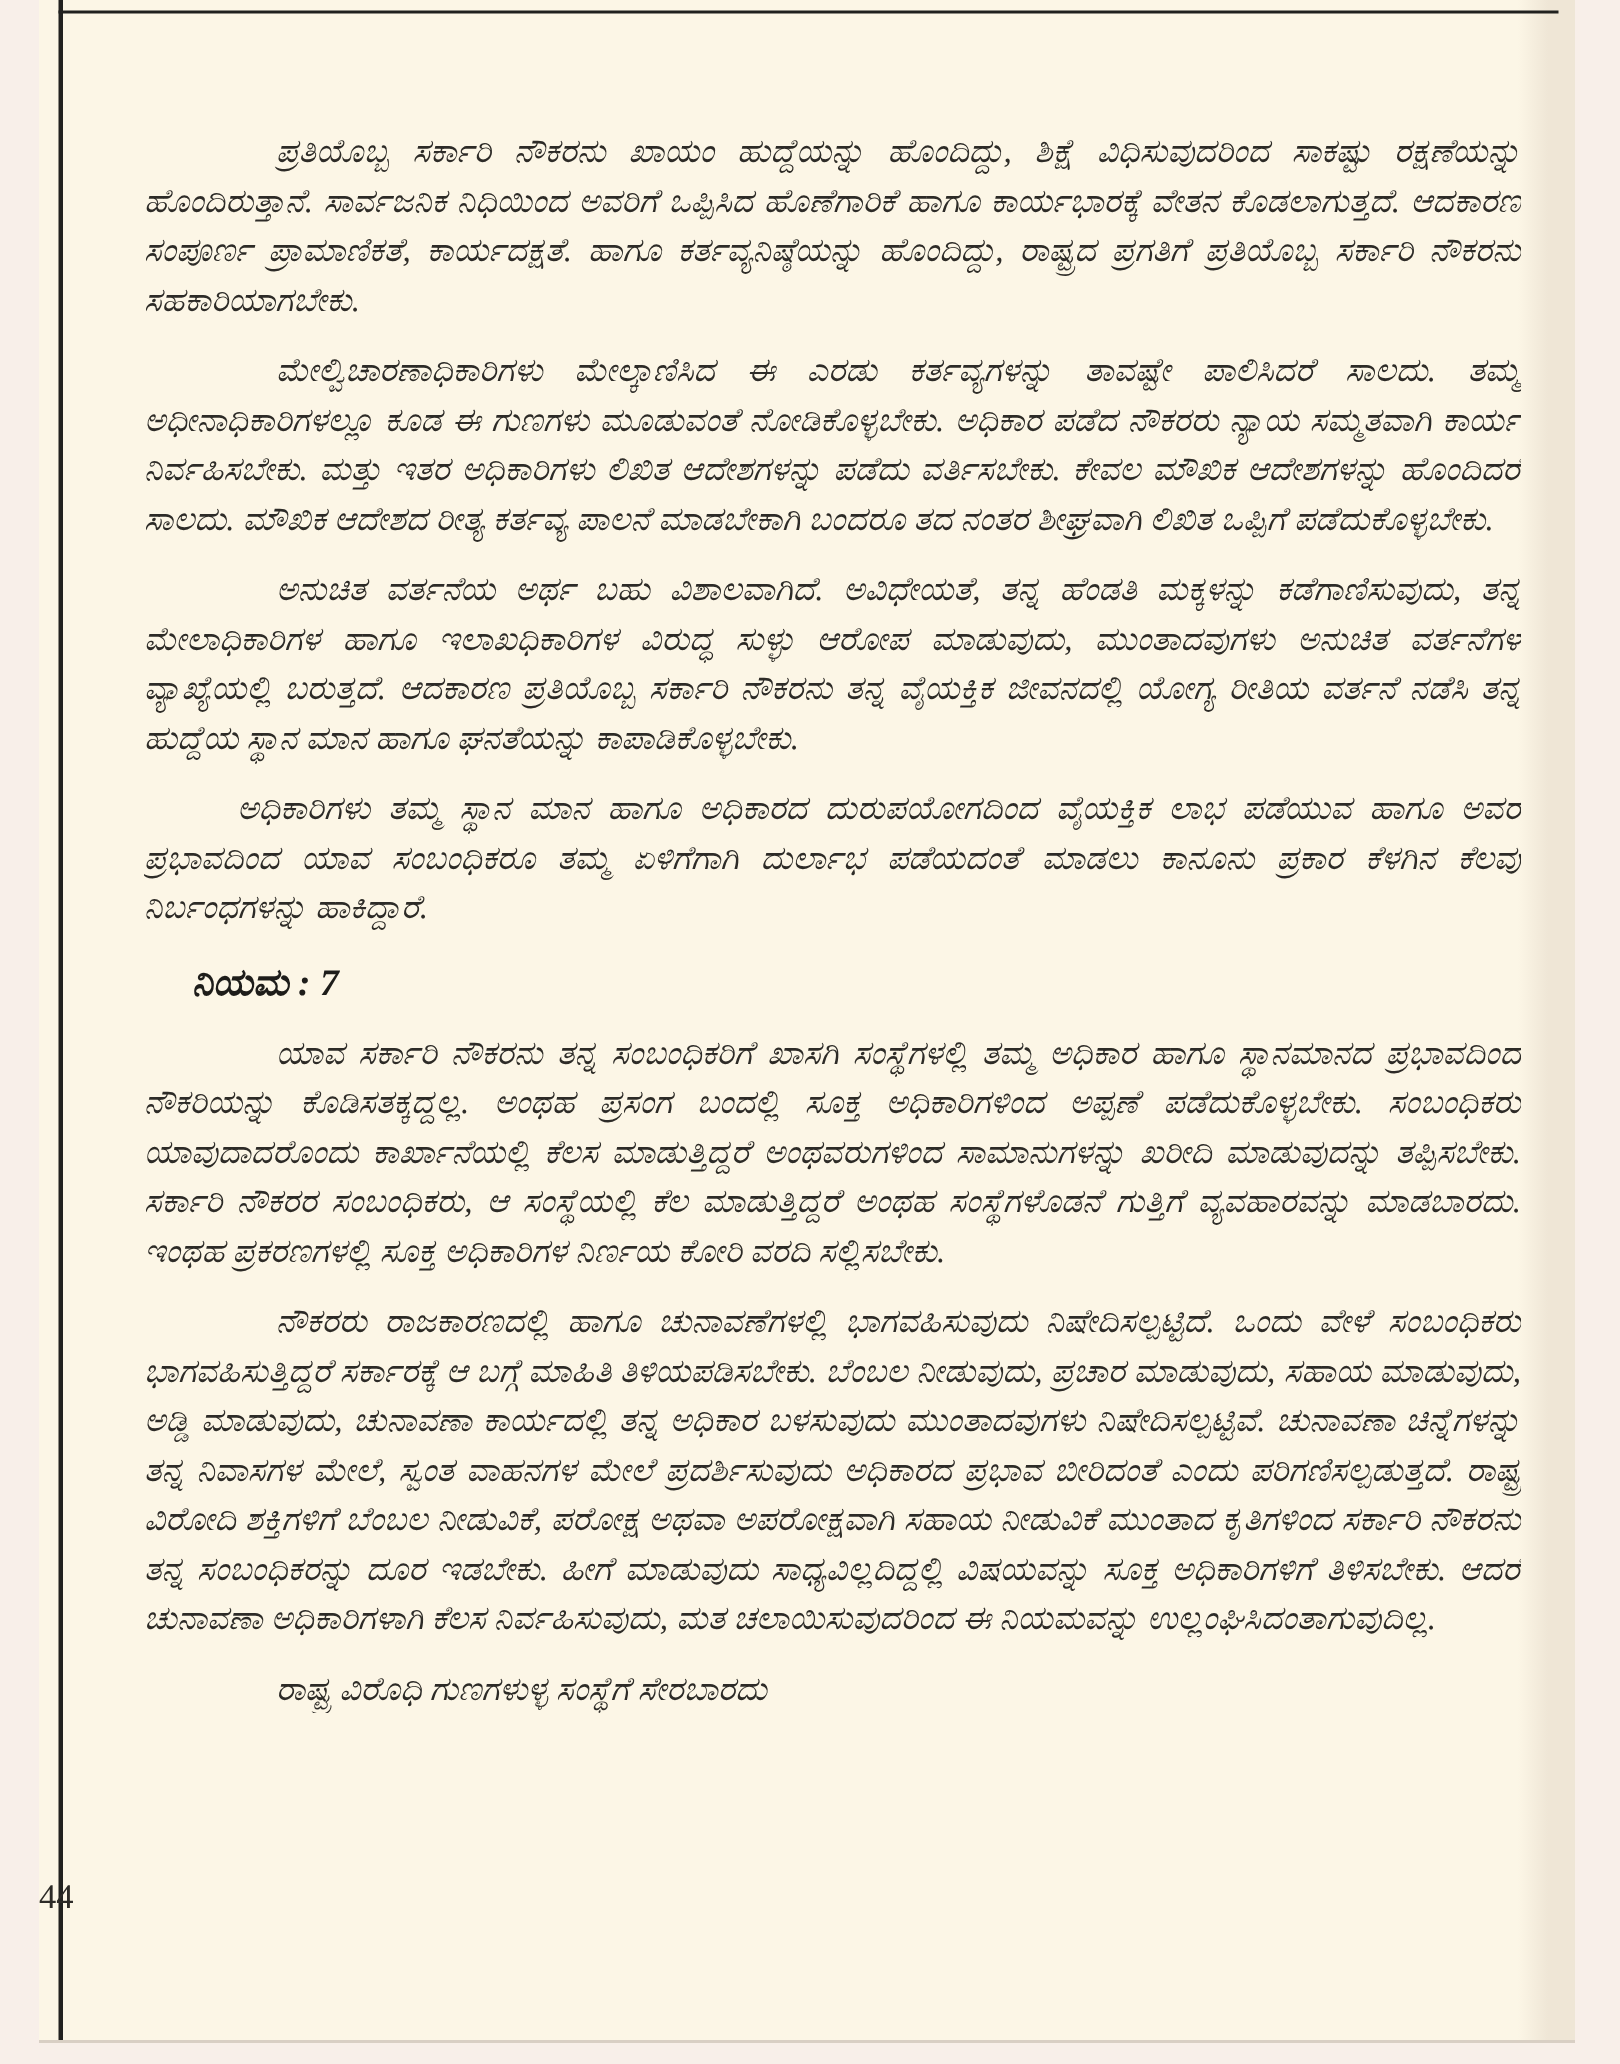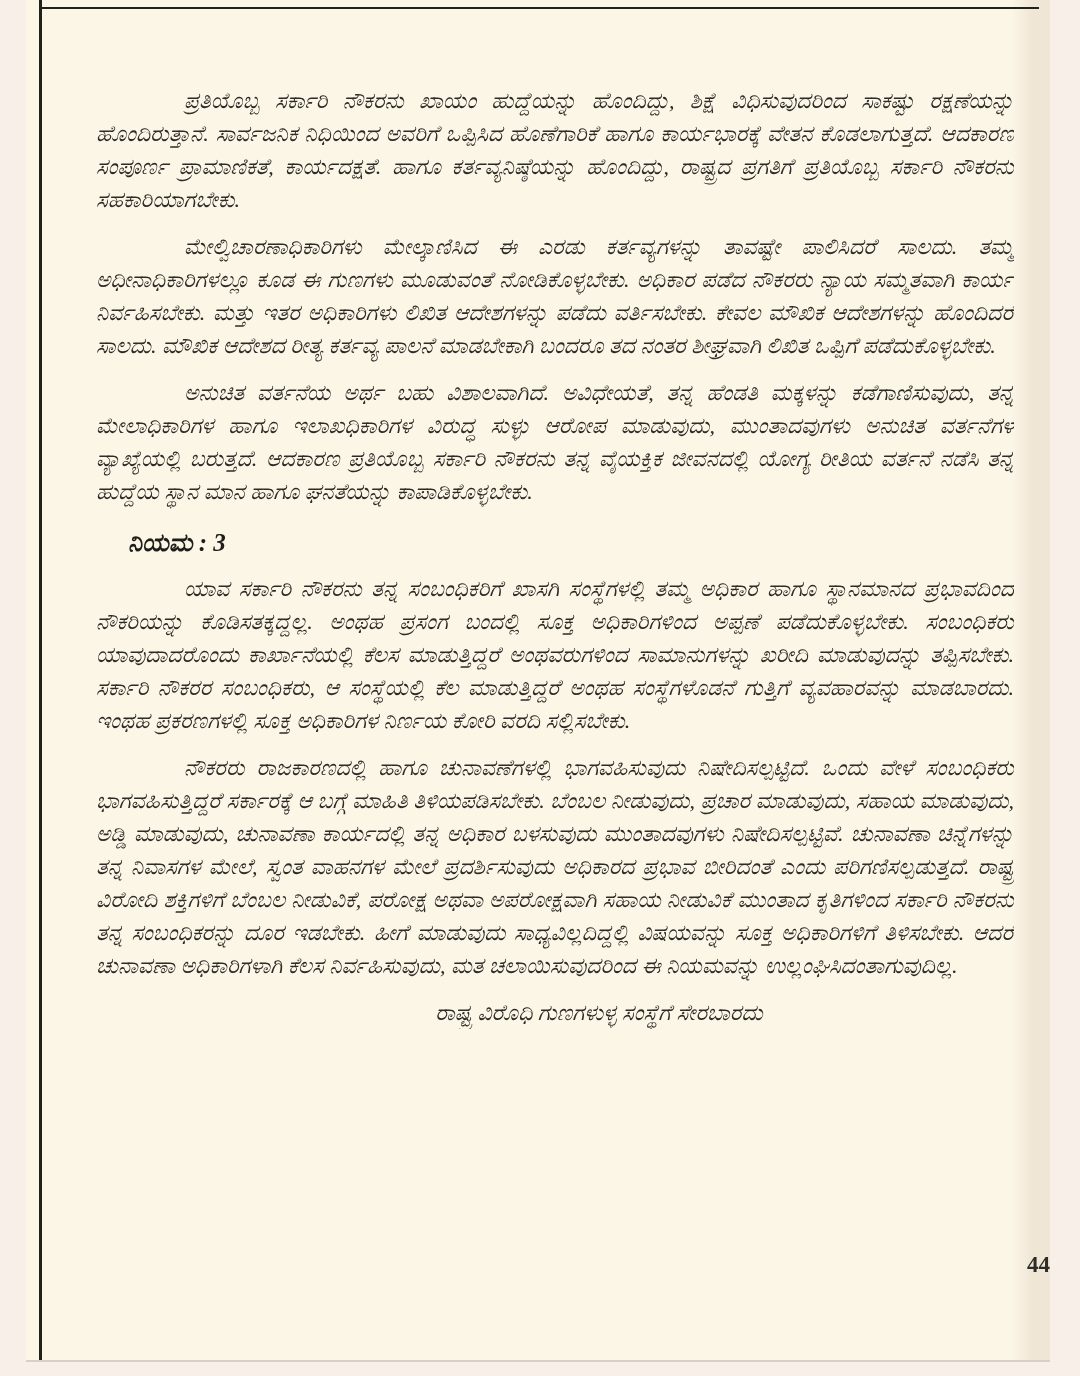--- a/index.html
+++ b/index.html
@@ -49,44 +49,45 @@
   .para.indent-sm { text-indent: 62px; }
   .heading {
     font-size: 25px;
     font-weight: bold;
     color: #1e1d1a;
     text-align: left;
     text-indent: 0;
     margin: 20px 0 14px 32px;
     line-height: 30px;
   }
-  .single-line { text-align: center; margin-bottom: 0; }
+  .single-line { text-align: left; margin-bottom: 0; }
   .page-number {
     position: absolute;
     left: 0; top: 1252px;
     width: 1024px;
-    text-align: right;
+    text-align: left;
     color: #2d2b27;
     font-size: 23px;
-    font-weight: bold;
+    font-weight: normal;
   }
 </style>
 </head>
 <body>
 
 <div class="page">
   <div class="rule-left"></div>
   <div class="rule-top"></div>
 
   <div class="content">
     <p class="para">ಪ್ರತಿಯೊಬ್ಬ ಸರ್ಕಾರಿ ನೌಕರನು ಖಾಯಂ ಹುದ್ದೆಯನ್ನು ಹೊಂದಿದ್ದು, ಶಿಕ್ಷೆ ವಿಧಿಸುವುದರಿಂದ ಸಾಕಷ್ಟು ರಕ್ಷಣೆಯನ್ನು ಹೊಂದಿರುತ್ತಾನೆ. ಸಾರ್ವಜನಿಕ ನಿಧಿಯಿಂದ ಅವರಿಗೆ ಒಪ್ಪಿಸಿದ ಹೊಣೆಗಾರಿಕೆ ಹಾಗೂ ಕಾರ್ಯಭಾರಕ್ಕೆ ವೇತನ ಕೊಡಲಾಗುತ್ತದೆ. ಆದಕಾರಣ ಸಂಪೂರ್ಣ ಪ್ರಾಮಾಣಿಕತೆ, ಕಾರ್ಯದಕ್ಷತೆ. ಹಾಗೂ ಕರ್ತವ್ಯನಿಷ್ಠೆಯನ್ನು ಹೊಂದಿದ್ದು, ರಾಷ್ಟ್ರದ ಪ್ರಗತಿಗೆ ಪ್ರತಿಯೊಬ್ಬ ಸರ್ಕಾರಿ ನೌಕರನು ಸಹಕಾರಿಯಾಗಬೇಕು.</p>
     <p class="para">ಮೇಲ್ವಿಚಾರಣಾಧಿಕಾರಿಗಳು ಮೇಲ್ಕಾಣಿಸಿದ ಈ ಎರಡು ಕರ್ತವ್ಯಗಳನ್ನು ತಾವಷ್ಟೇ ಪಾಲಿಸಿದರೆ ಸಾಲದು. ತಮ್ಮ ಅಧೀನಾಧಿಕಾರಿಗಳಲ್ಲೂ ಕೂಡ ಈ ಗುಣಗಳು ಮೂಡುವಂತೆ ನೋಡಿಕೊಳ್ಳಬೇಕು. ಅಧಿಕಾರ ಪಡೆದ ನೌಕರರು ನ್ಯಾಯ ಸಮ್ಮತವಾಗಿ ಕಾರ್ಯ ನಿರ್ವಹಿಸಬೇಕು. ಮತ್ತು ಇತರ ಅಧಿಕಾರಿಗಳು ಲಿಖಿತ ಆದೇಶಗಳನ್ನು ಪಡೆದು ವರ್ತಿಸಬೇಕು. ಕೇವಲ ಮೌಖಿಕ ಆದೇಶಗಳನ್ನು ಹೊಂದಿದರೆ ಸಾಲದು. ಮೌಖಿಕ ಆದೇಶದ ರೀತ್ಯ ಕರ್ತವ್ಯ ಪಾಲನೆ ಮಾಡಬೇಕಾಗಿ ಬಂದರೂ ತದ ನಂತರ ಶೀಘ್ರವಾಗಿ ಲಿಖಿತ ಒಪ್ಪಿಗೆ ಪಡೆದುಕೊಳ್ಳಬೇಕು.</p>
     <p class="para">ಅನುಚಿತ ವರ್ತನೆಯ ಅರ್ಥ ಬಹು ವಿಶಾಲವಾಗಿದೆ. ಅವಿಧೇಯತೆ, ತನ್ನ ಹೆಂಡತಿ ಮಕ್ಕಳನ್ನು ಕಡೆಗಾಣಿಸುವುದು, ತನ್ನ ಮೇಲಾಧಿಕಾರಿಗಳ ಹಾಗೂ ಇಲಾಖಧಿಕಾರಿಗಳ ವಿರುದ್ಧ ಸುಳ್ಳು ಆರೋಪ ಮಾಡುವುದು, ಮುಂತಾದವುಗಳು ಅನುಚಿತ ವರ್ತನೆಗಳ ವ್ಯಾಖ್ಯೆಯಲ್ಲಿ ಬರುತ್ತದೆ. ಆದಕಾರಣ ಪ್ರತಿಯೊಬ್ಬ ಸರ್ಕಾರಿ ನೌಕರನು ತನ್ನ ವೈಯಕ್ತಿಕ ಜೀವನದಲ್ಲಿ ಯೋಗ್ಯ ರೀತಿಯ ವರ್ತನೆ ನಡೆಸಿ ತನ್ನ ಹುದ್ದೆಯ ಸ್ಥಾನ ಮಾನ ಹಾಗೂ ಘನತೆಯನ್ನು ಕಾಪಾಡಿಕೊಳ್ಳಬೇಕು.</p>
+    <p class="para indent-sm">ಅಧಿಕಾರಿಗಳು ತಮ್ಮ ಸ್ಥಾನ ಮಾನ ಹಾಗೂ ಅಧಿಕಾರದ ದುರುಪಯೋಗದಿಂದ ವೈಯಕ್ತಿಕ ಲಾಭ ಪಡೆಯುವ ಹಾಗೂ ಅವರ ಪ್ರಭಾವದಿಂದ ಯಾವ ಸಂಬಂಧಿಕರೂ ತಮ್ಮ ಏಳಿಗೆಗಾಗಿ ದುರ್ಲಾಭ ಪಡೆಯದಂತೆ ಮಾಡಲು ಕಾನೂನು ಪ್ರಕಾರ ಕೆಳಗಿನ ಕೆಲವು ನಿರ್ಬಂಧಗಳನ್ನು ಹಾಕಿದ್ದಾರೆ.</p>
 
-    <h2 class="heading">ನಿಯಮ : 3</h2>
+    <h2 class="heading">ನಿಯಮ : 7</h2>
     <p class="para">ಯಾವ ಸರ್ಕಾರಿ ನೌಕರನು ತನ್ನ ಸಂಬಂಧಿಕರಿಗೆ ಖಾಸಗಿ ಸಂಸ್ಥೆಗಳಲ್ಲಿ ತಮ್ಮ ಅಧಿಕಾರ ಹಾಗೂ ಸ್ಥಾನಮಾನದ ಪ್ರಭಾವದಿಂದ ನೌಕರಿಯನ್ನು ಕೊಡಿಸತಕ್ಕದ್ದಲ್ಲ. ಅಂಥಹ ಪ್ರಸಂಗ ಬಂದಲ್ಲಿ ಸೂಕ್ತ ಅಧಿಕಾರಿಗಳಿಂದ ಅಪ್ಪಣೆ ಪಡೆದುಕೊಳ್ಳಬೇಕು. ಸಂಬಂಧಿಕರು ಯಾವುದಾದರೊಂದು ಕಾರ್ಖಾನೆಯಲ್ಲಿ ಕೆಲಸ ಮಾಡುತ್ತಿದ್ದರೆ ಅಂಥವರುಗಳಿಂದ ಸಾಮಾನುಗಳನ್ನು ಖರೀದಿ ಮಾಡುವುದನ್ನು ತಪ್ಪಿಸಬೇಕು. ಸರ್ಕಾರಿ ನೌಕರರ ಸಂಬಂಧಿಕರು, ಆ ಸಂಸ್ಥೆಯಲ್ಲಿ ಕೆಲ ಮಾಡುತ್ತಿದ್ದರೆ ಅಂಥಹ ಸಂಸ್ಥೆಗಳೊಡನೆ ಗುತ್ತಿಗೆ ವ್ಯವಹಾರವನ್ನು ಮಾಡಬಾರದು. ಇಂಥಹ ಪ್ರಕರಣಗಳಲ್ಲಿ ಸೂಕ್ತ ಅಧಿಕಾರಿಗಳ ನಿರ್ಣಯ ಕೋರಿ ವರದಿ ಸಲ್ಲಿಸಬೇಕು.</p>
 
     <p class="para">ನೌಕರರು ರಾಜಕಾರಣದಲ್ಲಿ ಹಾಗೂ ಚುನಾವಣೆಗಳಲ್ಲಿ ಭಾಗವಹಿಸುವುದು ನಿಷೇದಿಸಲ್ಪಟ್ಟಿದೆ. ಒಂದು ವೇಳೆ ಸಂಬಂಧಿಕರು ಭಾಗವಹಿಸುತ್ತಿದ್ದರೆ ಸರ್ಕಾರಕ್ಕೆ ಆ ಬಗ್ಗೆ ಮಾಹಿತಿ ತಿಳಿಯಪಡಿಸಬೇಕು. ಬೆಂಬಲ ನೀಡುವುದು, ಪ್ರಚಾರ ಮಾಡುವುದು, ಸಹಾಯ ಮಾಡುವುದು, ಅಡ್ಡಿ ಮಾಡುವುದು, ಚುನಾವಣಾ ಕಾರ್ಯದಲ್ಲಿ ತನ್ನ ಅಧಿಕಾರ ಬಳಸುವುದು ಮುಂತಾದವುಗಳು ನಿಷೇದಿಸಲ್ಪಟ್ಟಿವೆ. ಚುನಾವಣಾ ಚಿನ್ನೆಗಳನ್ನು ತನ್ನ ನಿವಾಸಗಳ ಮೇಲೆ, ಸ್ವಂತ ವಾಹನಗಳ ಮೇಲೆ ಪ್ರದರ್ಶಿಸುವುದು ಅಧಿಕಾರದ ಪ್ರಭಾವ ಬೀರಿದಂತೆ ಎಂದು ಪರಿಗಣಿಸಲ್ಪಡುತ್ತದೆ. ರಾಷ್ಟ್ರ ವಿರೋದಿ ಶಕ್ತಿಗಳಿಗೆ ಬೆಂಬಲ ನೀಡುವಿಕೆ, ಪರೋಕ್ಷ ಅಥವಾ ಅಪರೋಕ್ಷವಾಗಿ ಸಹಾಯ ನೀಡುವಿಕೆ ಮುಂತಾದ ಕೃತಿಗಳಿಂದ ಸರ್ಕಾರಿ ನೌಕರನು ತನ್ನ ಸಂಬಂಧಿಕರನ್ನು ದೂರ ಇಡಬೇಕು. ಹೀಗೆ ಮಾಡುವುದು ಸಾಧ್ಯವಿಲ್ಲದಿದ್ದಲ್ಲಿ ವಿಷಯವನ್ನು ಸೂಕ್ತ ಅಧಿಕಾರಿಗಳಿಗೆ ತಿಳಿಸಬೇಕು. ಆದರೆ ಚುನಾವಣಾ ಅಧಿಕಾರಿಗಳಾಗಿ ಕೆಲಸ ನಿರ್ವಹಿಸುವುದು, ಮತ ಚಲಾಯಿಸುವುದರಿಂದ ಈ ನಿಯಮವನ್ನು ಉಲ್ಲಂಘಿಸಿದಂತಾಗುವುದಿಲ್ಲ.</p>
 
     <p class="para single-line">ರಾಷ್ಟ್ರ ವಿರೊಧಿ ಗುಣಗಳುಳ್ಳ ಸಂಸ್ಥೆಗೆ ಸೇರಬಾರದು</p>
   </div>
 
   <div class="page-number">44</div>
 </div>
 

